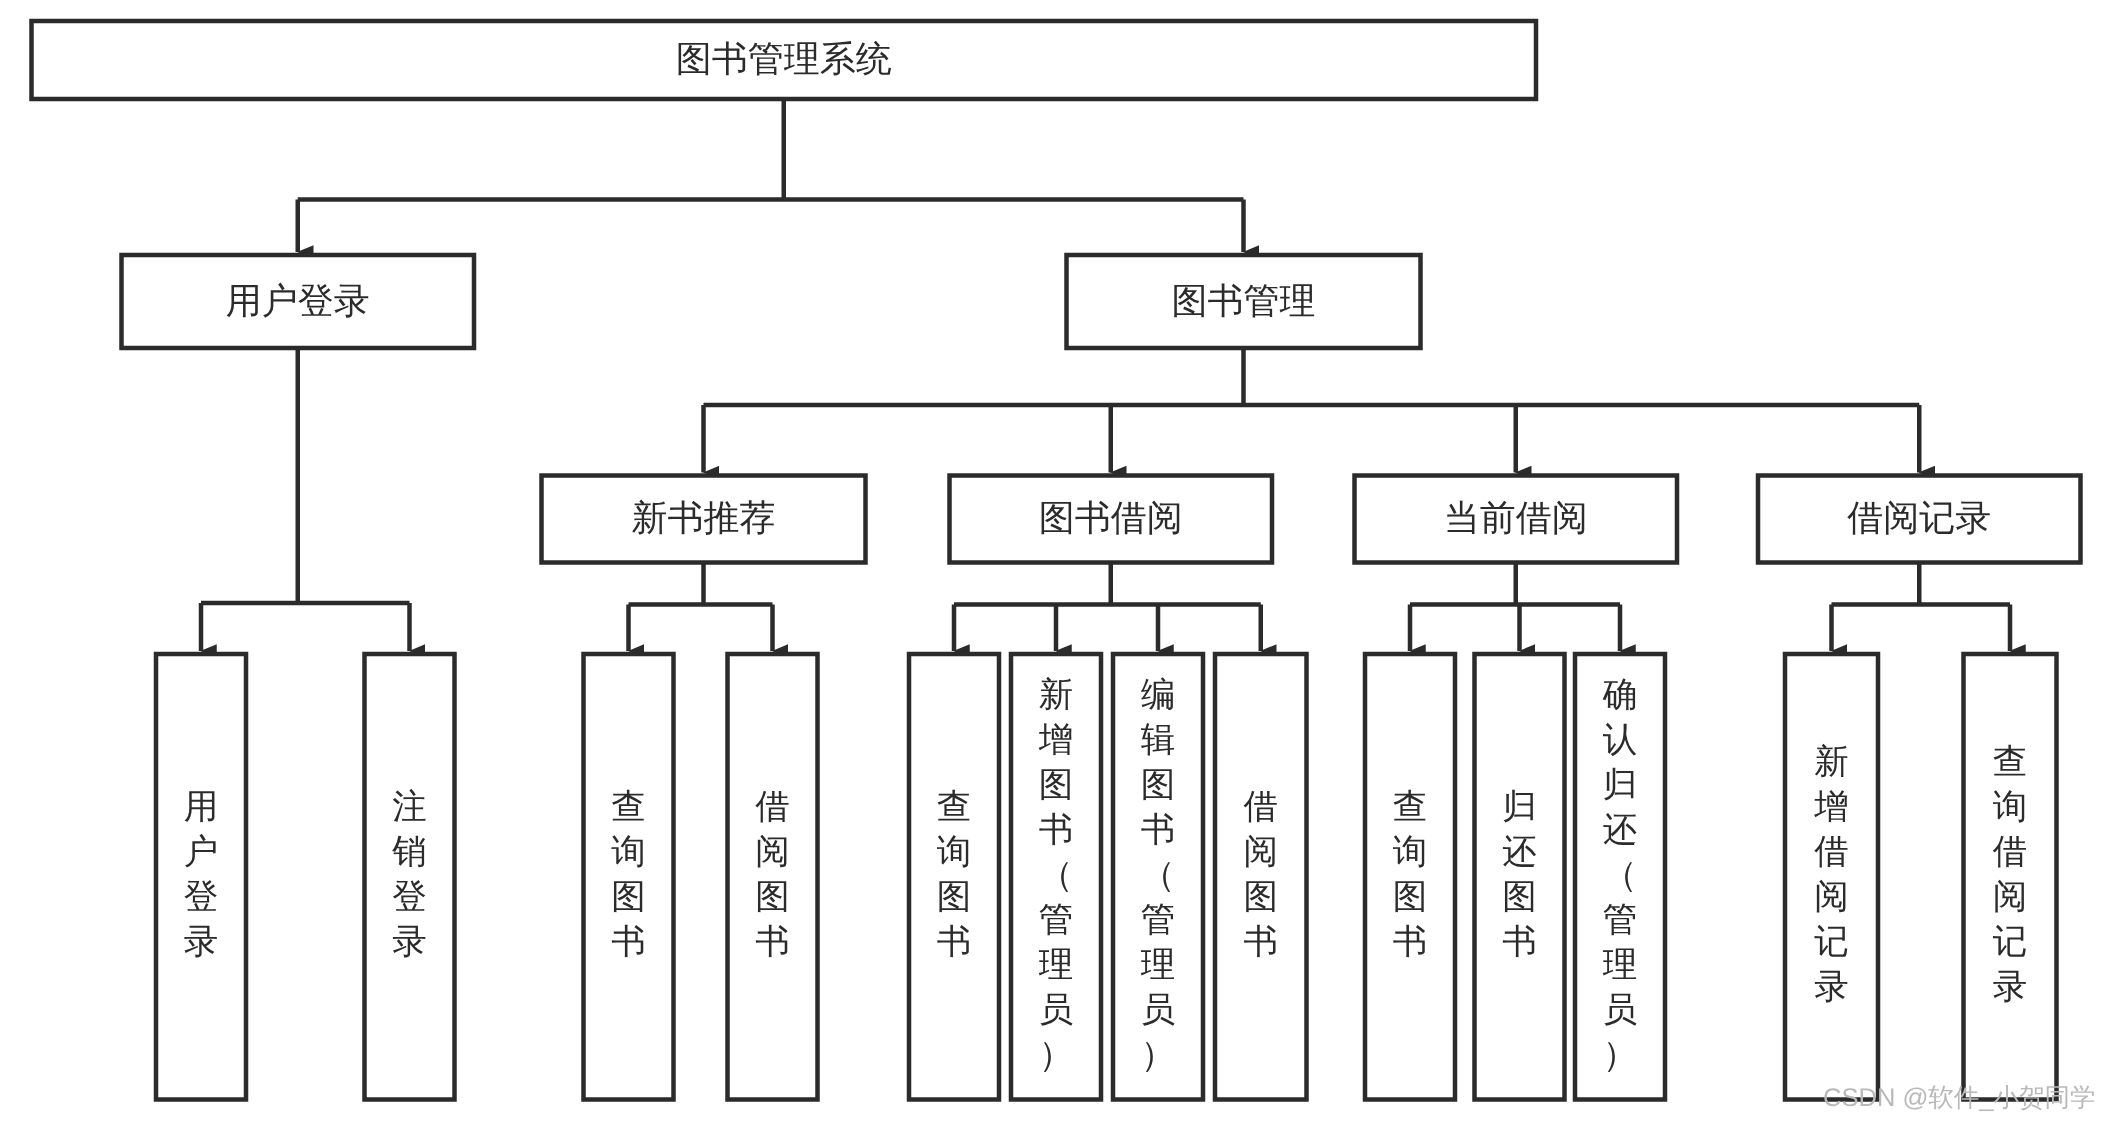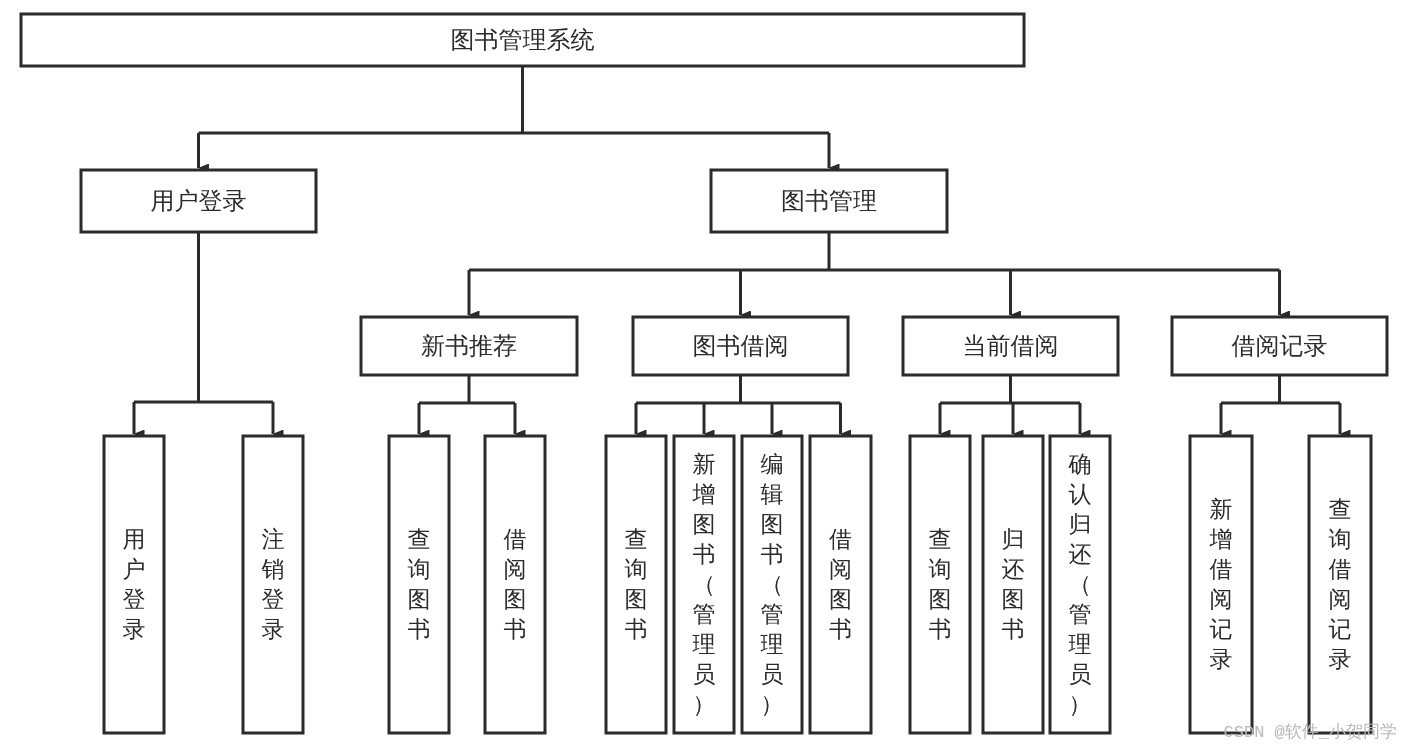--- a/index.html
+++ b/index.html
@@ -18,21 +18,21 @@
     text-anchor:middle;
     dominant-baseline:middle;
   }
   .lbl-h{font-size:24px;}
   .lbl-v{font-size:23px;}
   .watermark{
     position:absolute;
     right:8px;bottom:4px;
     font-size:17px;
     color:#b9b9b9;
-    font-family:Liberation Mono, monospace;
+    font-family:Liberation Sans, sans-serif;
     white-space:nowrap;
     pointer-events:none;
   }
 </style>
 </head>
 <body>
 
 <div id="diagram-root">
   <svg id="tree" viewBox="0 0 1405 747">
     <defs>

